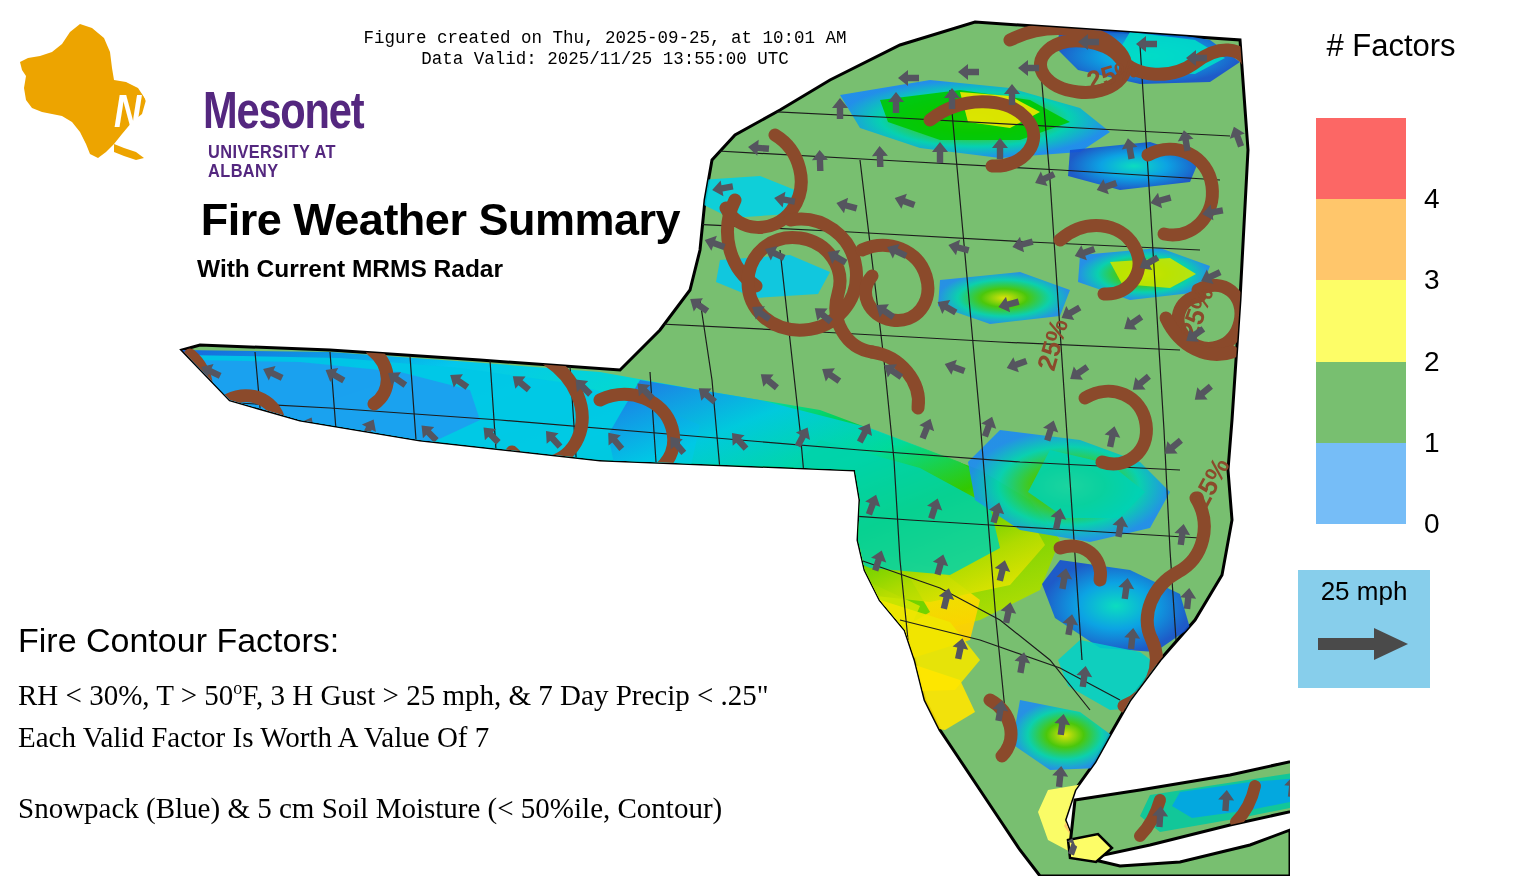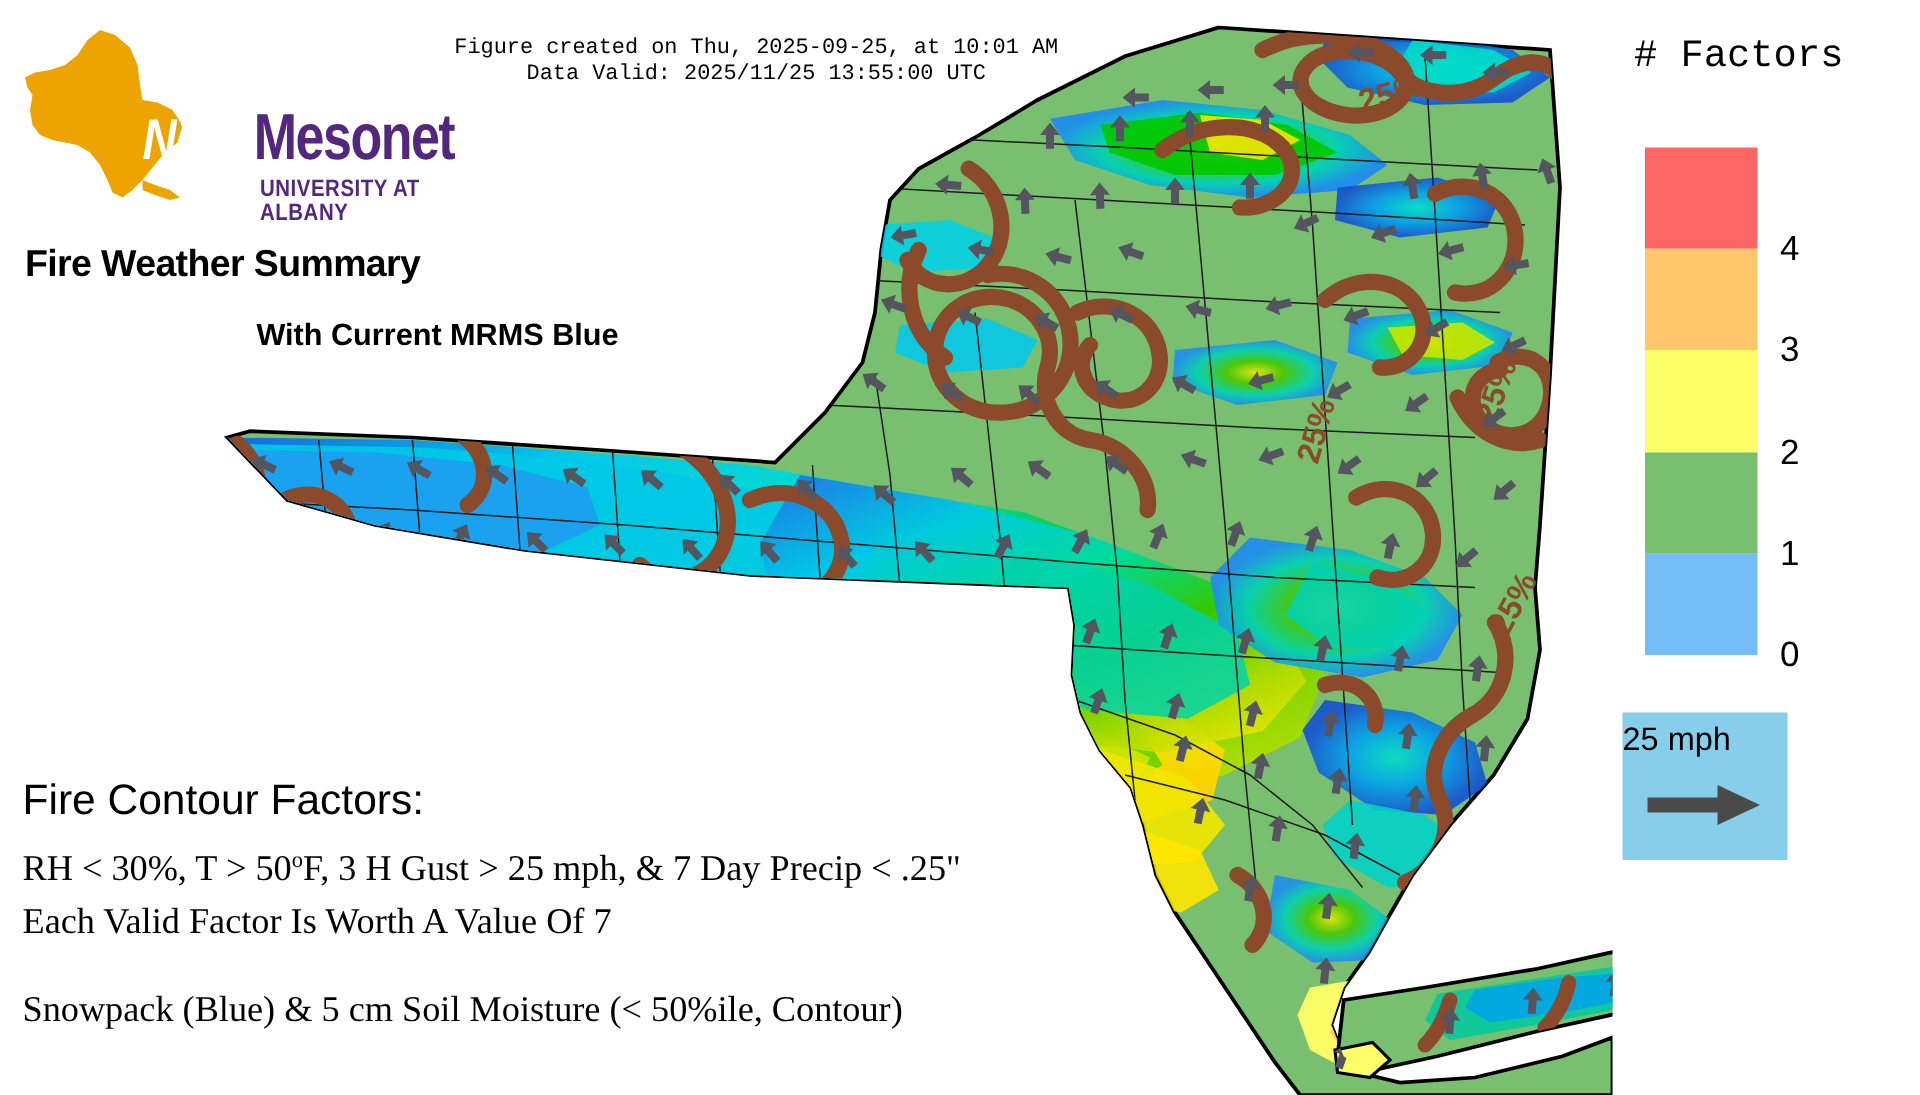--- a/index.html
+++ b/index.html
@@ -84,22 +84,22 @@
     transform-origin: left center;
     line-height: 1;
   }
 
   
   #title-main {
     position: absolute;
     left: 20px;
     top: 196px;
     width: 660px;
-    text-align: left;
-    font-size: 30px;
+    text-align: right;
+    font-size: 45px;
     font-weight: bold;
     line-height: 1.05;
     letter-spacing: -0.5px;
   }
   #title-sub {
     position: absolute;
     left: 20px;
     top: 254px;
     width: 660px;
     text-align: center;
@@ -152,21 +152,20 @@
     height: 520px;
   }
   #legend-title {
     position: absolute;
     left: 0;
     top: 0;
     width: 190px;
     text-align: center;
     font-size: 31px;
     line-height: 1;
-    font-family: Liberation Mono, monospace;
   }
   #legend-bar {
     position: absolute;
     left: 20px;
     top: 88px;
     width: 90px;
     height: 406px;
     display: flex;
     flex-direction: column;
   }
@@ -193,21 +192,21 @@
     top: 570px;
     width: 132px;
     height: 118px;
     background: #87ceeb;
   }
   #wind-legend-label {
     position: absolute;
     left: 0;
     top: 8px;
     width: 132px;
-    text-align: left;
+    text-align: center;
     font-size: 26px;
     line-height: 1;
   }
   #wind-legend-arrow {
     position: absolute;
     left: 18px;
     top: 54px;
   }
 </style>
 </head>
@@ -597,21 +596,21 @@
              L34 30 L44 22 L52 10 Z" fill="#eda400"></path>
     <path d="M96 122 L106 126 L118 130 L126 136 L118 138 L106 134 L96 130 Z" fill="#eda400"></path>
   </svg>
   <div id="logo-nys">NYS</div>
   <div id="logo-mesonet">Mesonet</div>
   <div id="logo-university">UNIVERSITY AT ALBANY</div>
 </div>
 
 <div id="title-main">Fire Weather Summary</div>
 <div id="title-sub">
-  <div>With Current MRMS Blue</div>
+  <div>With Current MRMS Radar</div>
 </div>
 
 <div id="factors-block">
   <div id="factors-heading">Fire Contour Factors:</div>
   <div class="factor-line"><span>RH &lt; 30%, T &gt; 50</span><sup>o</sup><span>F, 3 H Gust &gt; 25 mph, &amp; 7 Day Precip &lt; .25"</span></div>
   <div class="factor-line">Each Valid Factor Is Worth A Value Of 7</div>
   <div id="factors-spacer"></div>
   <div class="factor-line">Snowpack (Blue) &amp; 5 cm Soil Moisture (&lt; 50%ile, Contour)</div>
 </div>
 

